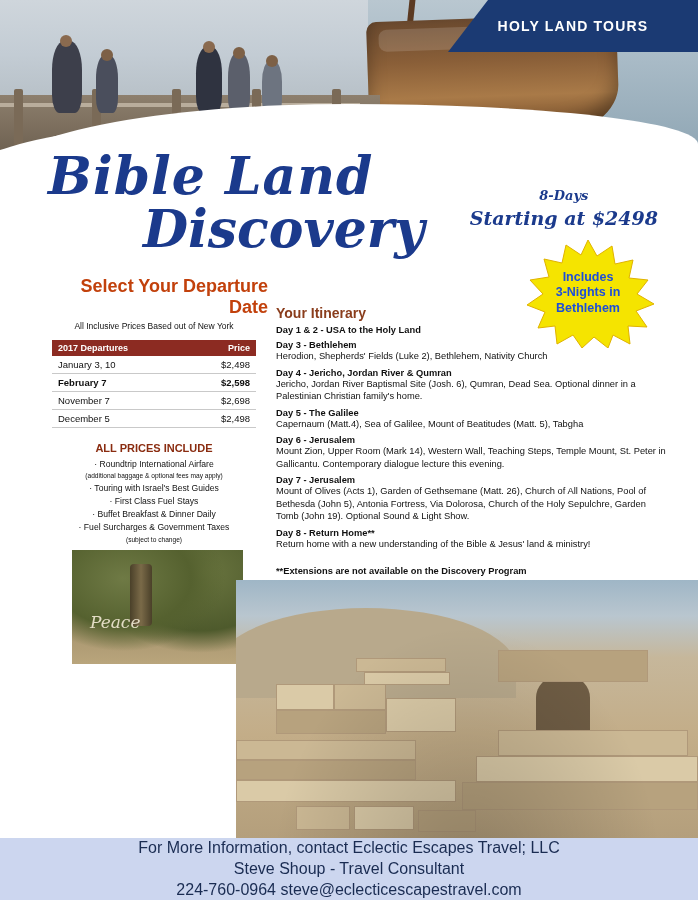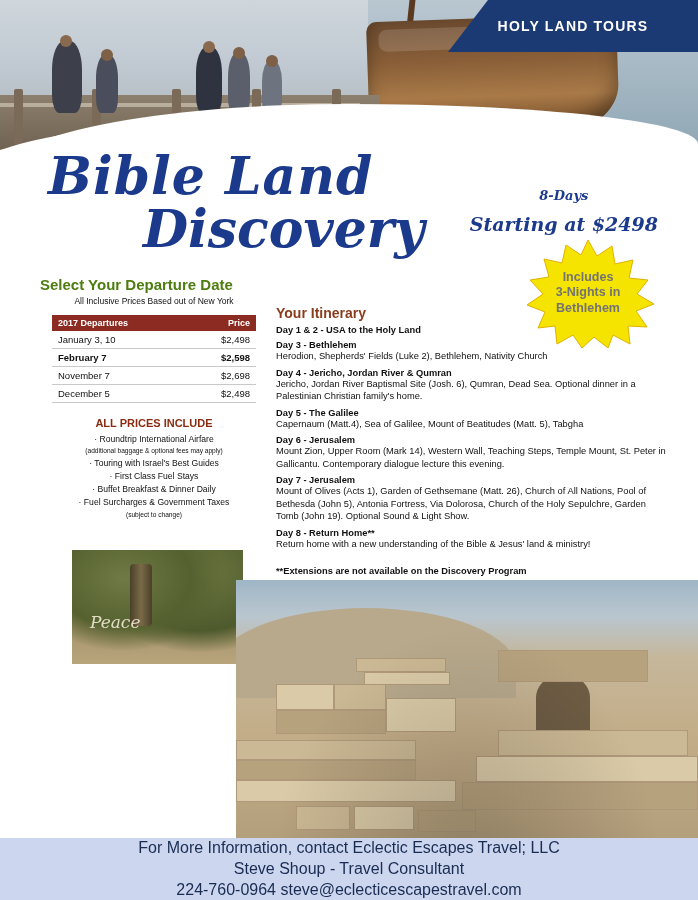--- a/index.html
+++ b/index.html
@@ -96,38 +96,38 @@
     font-size:52px;
     color:#1b3a8c;
     line-height:1.05;
     margin-left:95px;
   }
   .price-block {
     position:absolute; right:40px; top:188px; text-align:center;
     font-family:"DejaVu Serif", serif; font-style:italic; color:#1b3a8c;
   }
   .price-days { font-size:13px; font-weight:bold; }
-  .price-start { font-size:19px; font-weight:bold; margin-top:10px; }
+  .price-start { font-size:19px; font-weight:bold; margin-top:4px; }
 
   
   .burst {
     position:absolute; right:36px; top:238px; width:148px; height:110px;
   }
   .burst svg { display:block; }
   .burst-text {
     position:absolute; inset:0; display:flex; flex-direction:column;
     align-items:center; justify-content:center;
-    color:#737373; font-weight:bold; font-size:12.5px; line-height:1.25;
+    color:#1d4ed8; font-weight:bold; font-size:12.5px; line-height:1.25;
     text-align:center;
   }
 
   
   .left-col { position:absolute; left:40px; top:276px; width:228px; }
   .sel-title {
-    color:#4d7c0f; font-weight:bold; font-size:15px; text-align:left;
+    color:#c2410c; font-weight:bold; font-size:18px; text-align:right;
   }
   .sel-sub { font-size:8.5px; text-align:center; margin-top:3px; color:#111; }
 
   table.dep {
     width:204px; margin:9px auto 0; border-collapse:collapse; font-size:9.5px;
   }
   table.dep th {
     background:#8c2b22; color:#fff; font-size:9px; padding:3px 6px; text-align:left;
   }
   table.dep th.r { text-align:right; }

